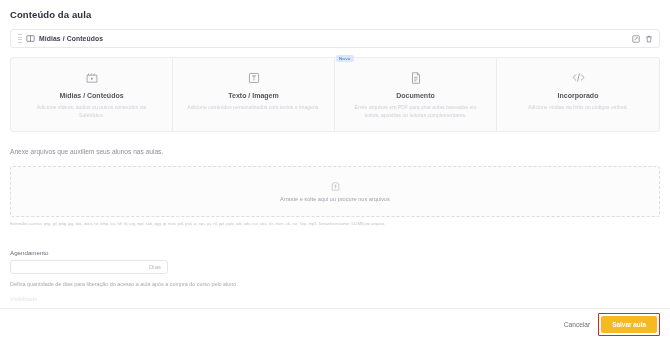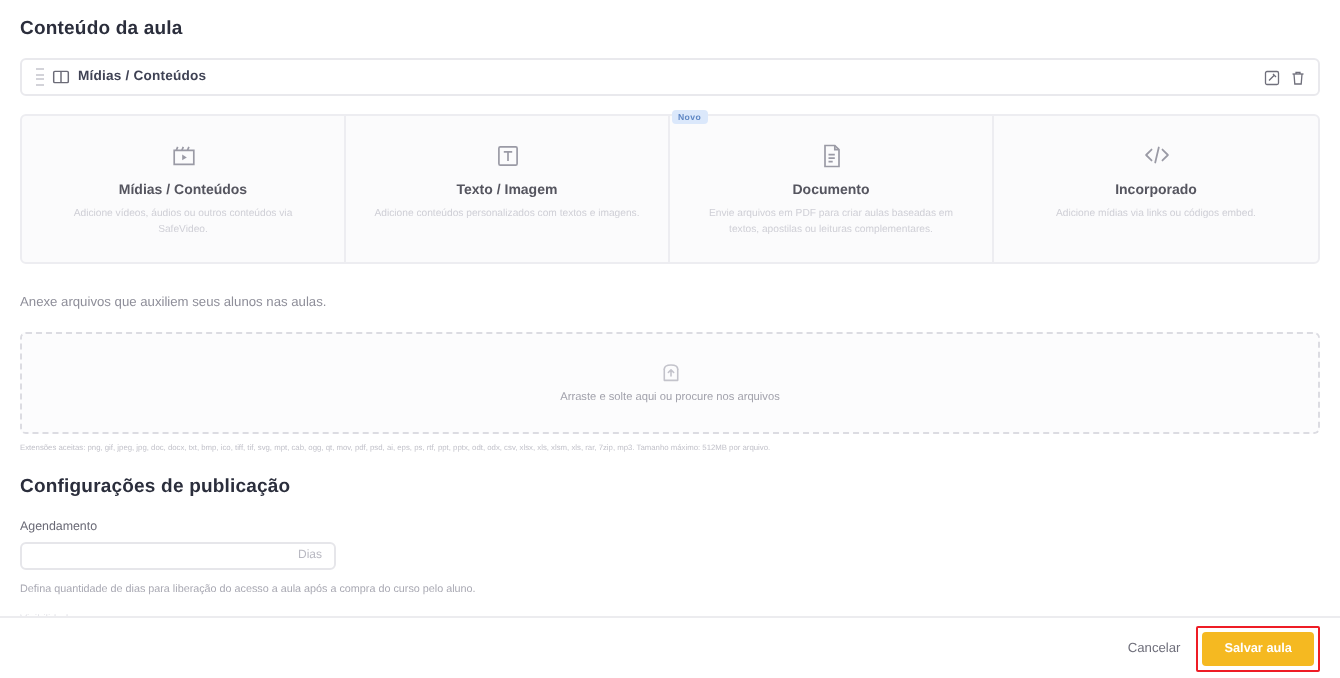--- a/index.html
+++ b/index.html
@@ -242,21 +242,20 @@
           <path d="M3.5 6 Q3.5 2.5 9 2.5 Q14.5 2.5 14.5 6"></path>
           <path d="M9 11.5 V6.5 M6.8 8.6 L9 6.4 L11.2 8.6"></path>
         </svg>
       </span>
       <div class="dz-main">Arraste e solte aqui ou procure nos arquivos</div>
     </div>
     <div class="dz-ext">Extensões aceitas: png, gif, jpeg, jpg, doc, docx, txt, bmp, ico, tiff, tif, svg, mpt, cab, ogg, qt, mov, pdf, psd, ai, eps, ps, rtf, ppt, pptx, odt, odx, csv, xlsx, xls, xlsm, xls, rar, 7zip, mp3. Tamanho máximo: 512MB por arquivo.</div>
   </div>
 
   <div class="block3">
-    <div class="section-title">Configurações de publicação</div>
 
     <div class="field-label">Agendamento</div>
     <div class="input-wrap">
       <input type="text" placeholder="" style="">
       <span class="input-suffix">Dias</span>
     </div>
     <div class="field-help">Defina quantidade de dias para liberação do acesso a aula após a compra do curso pelo aluno.</div>
     <div class="ghost-label">Visibilidade</div>
   </div>
 

